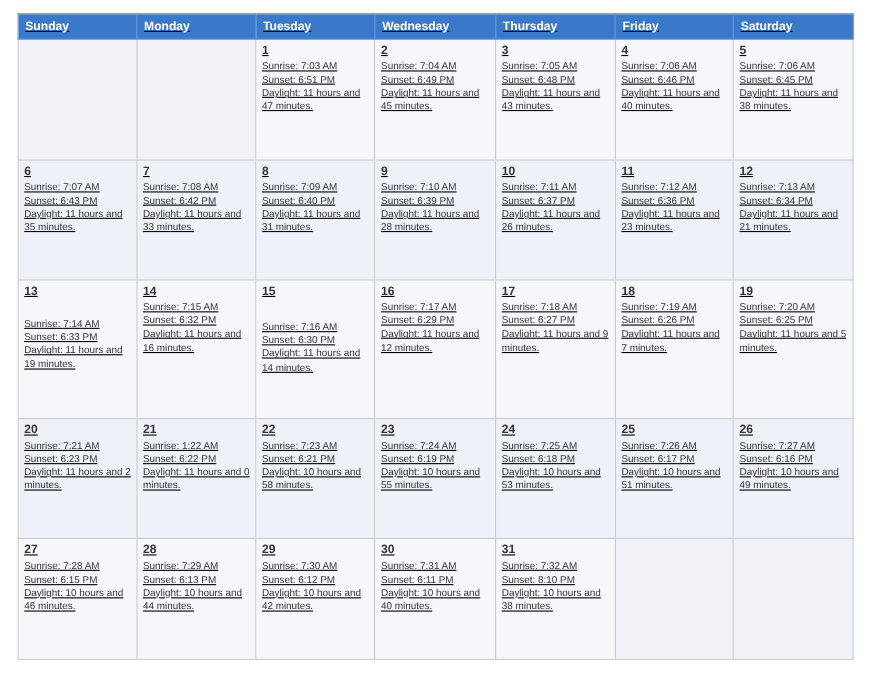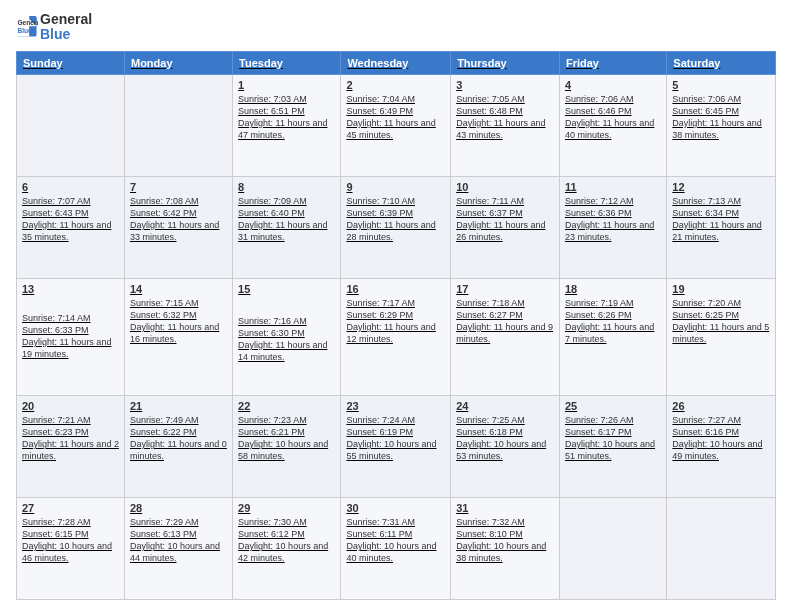--- a/index.html
+++ b/index.html
@@ -97,39 +97,20 @@
       color: #333;
     }
     td.empty {
       background: #f0f2f8 !important;
     }
   </style>
 </head>
 <body>
 
 <div class="page">
-  <div class="header">
-    <div class="logo">
-      <svg class="logo-icon" viewBox="0 0 30 30">
-        <rect x="0" y="0" width="28" height="28" rx="2" fill="#3a78c9"></rect>
-        <polygon points="18,4 28,14 18,14" fill="#fff"></polygon>
-        <rect x="0" y="0" width="18" height="28" fill="white"></rect>
-        <text x="2" y="12" font-size="9" font-weight="bold" fill="#333" font-family="Arial">General</text>
-        <text x="2" y="23" font-size="9" font-weight="bold" fill="#3a78c9" font-family="Arial">Blue</text>
-        <polygon points="20,2 28,2 28,10" fill="#3a78c9"></polygon>
-      </svg>
-      <div>
-        <div class="logo-text">General<br><span style="color:#3a78c9">Blue</span></div>
-      </div>
-    </div>
-    <div class="title-block">
-      <div class="main-title"></div>
-      <div class="subtitle"></div>
-    </div>
-  </div>
 
   <table>
     <thead>
       <tr id="thead-row">
           <th>Sunday</th>
           <th>Monday</th>
           <th>Tuesday</th>
           <th>Wednesday</th>
           <th>Thursday</th>
           <th>Friday</th>
@@ -261,21 +242,21 @@
         </tr>
         <tr>
           <td>
             <span class="day-num">20</span>
             <div class="cell-text" style="white-space: pre-line;">Sunrise: 7:21 AM
 Sunset: 6:23 PM
 Daylight: 11 hours and 2 minutes.</div>
           </td>
           <td>
             <span class="day-num">21</span>
-            <div class="cell-text" style="white-space: pre-line;">Sunrise: 7:49 AM
+            <div class="cell-text" style="white-space: pre-line;">Sunrise: 1:22 AM
 Sunset: 6:22 PM
 Daylight: 11 hours and 0 minutes.</div>
           </td>
           <td>
             <span class="day-num">22</span>
             <div class="cell-text" style="white-space: pre-line;">Sunrise: 7:23 AM
 Sunset: 6:21 PM
 Daylight: 10 hours and 58 minutes.</div>
           </td>
           <td>

